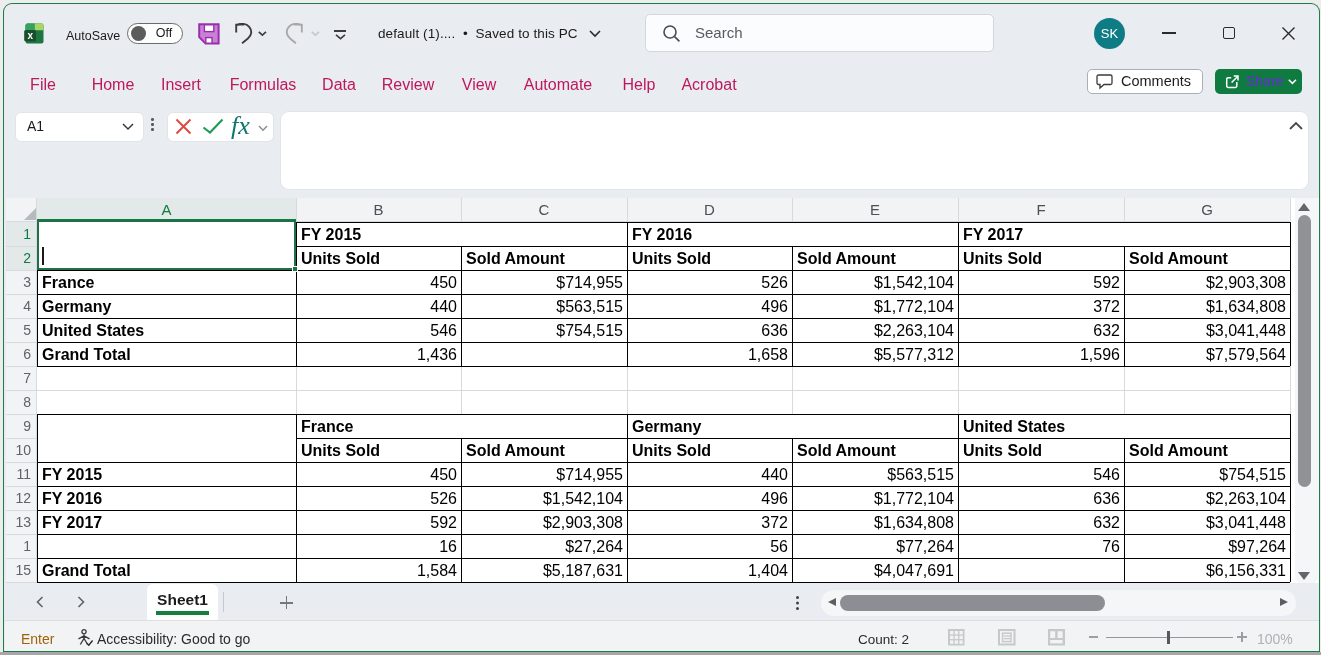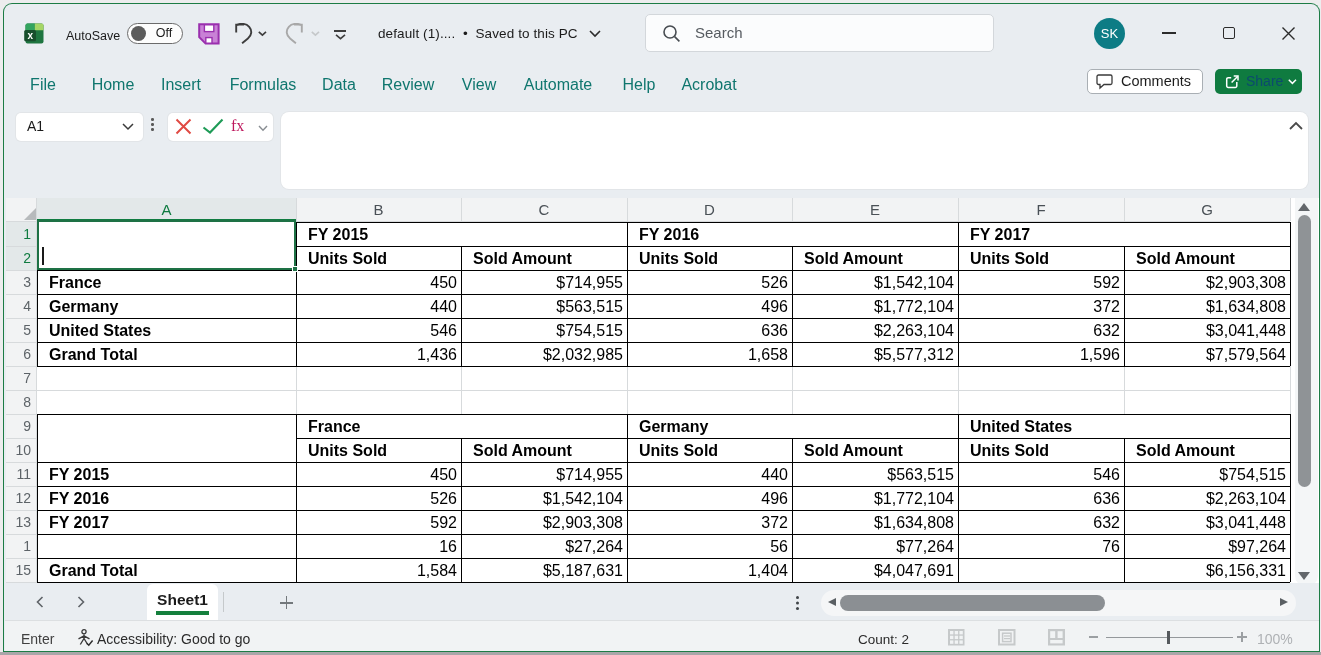--- a/index.html
+++ b/index.html
@@ -4,28 +4,28 @@
 <style>
 html,body{margin:0;padding:0}
 body{width:1321px;height:655px;overflow:hidden;background:#fff}
 #root{position:relative;width:1321px;height:655px;font-family:"Liberation Sans",sans-serif;background:#ededee;overflow:hidden}
 .a{position:absolute}
 .hl{position:absolute;height:1px;background:#000}
 .vl{position:absolute;width:1px;background:#000}
 .gh{position:absolute;height:1px;background:#d7dadc}
 .gv{position:absolute;width:1px;background:#d7dadc}
 .cell{position:absolute;height:24px;line-height:25.5px;font-size:16px;white-space:nowrap;color:#000}
-.lb{font-weight:700;padding-left:11px}
+.lb{font-weight:700;padding-left:4px}
 .num{text-align:right;padding-right:3px;box-sizing:border-box}
 .cA{left:38px;width:257px}.cB{left:297px;width:163px}.cC{left:462px;width:164px}.cD{left:628px;width:163px}.cE{left:793px;width:164px}.cF{left:959px;width:164px}.cG{left:1125px;width:164px}
 .mBC{left:297px;width:329px}.mDE{left:628px;width:329px}.mFG{left:959px;width:330px}
 .r1{top:222px}.r2{top:246px}.r3{top:270px}.r4{top:294px}.r5{top:318px}.r6{top:342px}.r9{top:414px}.r10{top:438px}.r11{top:462px}.r12{top:486px}.r13{top:510px}.r14{top:534px}.r15{top:558px}
 .colh{position:absolute;top:198px;height:23px;line-height:23px;text-align:center;font-size:15px;color:#4a5056}
 .rowh{position:absolute;left:6px;width:25px;text-align:right;height:24px;line-height:24px;font-size:14px;color:#5d6368}
-.tab{position:absolute;top:68px;height:33px;line-height:33px;font-size:16px;color:#0f766e;transform:translateX(-50%)}
+.tab{position:absolute;top:68px;height:33px;line-height:33px;font-size:16px;color:#be185d;transform:translateX(-50%)}
 </style>
 </head>
 <body>
 <div id="root">
 <div class="a" style="left:3px;top:2.5px;width:1317px;height:650px;background:#e9edf1;border-radius:9px 9px 0 0"></div>
 
 <svg class="a" style="left:24px;top:23px" width="21" height="22" viewBox="0 0 21 22">
  <rect x="1.5" y="0.5" width="18" height="20" rx="2" fill="#1e7540"></rect>
  <path d="M1.5 7.2 V2.5 a2 2 0 0 1 2-2 H10.8 V7.2 Z" fill="#33a45f"></path>
  <path d="M10.8 0.5 H17.5 a2 2 0 0 1 2 2 V7.2 H10.8 Z" fill="#a6d666"></path>
@@ -90,39 +90,39 @@
 <svg class="a" style="left:1096px;top:74px" width="17" height="16" viewBox="0 0 17 16">
       <path d="M2.5 1 H14.5 a1.5 1.5 0 0 1 1.5 1.5 V9 a1.5 1.5 0 0 1 -1.5 1.5 H8 L4 14 V10.5 H2.5 A1.5 1.5 0 0 1 1 9 V2.5 A1.5 1.5 0 0 1 2.5 1 Z" fill="none" stroke="#3a3a3a" stroke-width="1.3"></path>
     </svg>
 <div class="a" style="left:1121px;top:69px;height:25px;line-height:25px;font-size:14.5px;color:#1b1b1b">Comments</div>
 <div class="a" style="left:1215px;top:69px;width:87px;height:25px;background:#0f7b40;border-radius:5px"></div>
 <svg class="a" style="left:1224px;top:73px" width="17" height="17" viewBox="0 0 17 17">
  <path d="M12.8 9 V13 A1.5 1.5 0 0 1 11.3 14.5 H4.2 A1.5 1.5 0 0 1 2.7 13 V6.2 A1.5 1.5 0 0 1 4.2 4.7 H7.2" fill="none" stroke="#fff" stroke-width="1.5"></path>
  <path d="M7.6 9.6 L13.6 3.4" fill="none" stroke="#fff" stroke-width="1.5"></path>
  <path d="M9.7 3 H14 V7.4" fill="none" stroke="#fff" stroke-width="1.5"></path>
 </svg>
-<div class="a" style="left:1246px;top:69px;height:25px;line-height:25px;font-size:14px;color:#0c4a6e">Share</div>
+<div class="a" style="left:1246px;top:69px;height:25px;line-height:25px;font-size:14px;color:#6d28d9">Share</div>
 <svg class="a" style="left:1288px;top:79px" width="9" height="6" viewBox="0 0 9 6">
       <path d="M0.8 0.8 L4.4 4.4 L8 0.8" fill="none" stroke="#fff" stroke-width="1.5"></path>
     </svg>
 
 <div class="a" style="left:16px;top:113px;width:127px;height:27.5px;background:#fff;border-radius:5px;box-shadow:0 0 0 1px #e2e5e8"></div>
 <div class="a" style="left:27px;top:113px;height:27.5px;line-height:27.5px;font-size:14px;color:#1b1b1b">A1</div>
 <svg class="a" style="left:122px;top:123px" width="12" height="8" viewBox="0 0 12 8">
       <path d="M1 1 L6 6 L11 1" fill="none" stroke="#3a3a3a" stroke-width="1.5"></path>
     </svg>
 <div class="a" style="left:151px;top:118px;width:2.5px;height:2.5px;border-radius:50%;background:#5a5a5a;box-shadow:0 5px 0 #5a5a5a,0 10px 0 #5a5a5a"></div>
 <div class="a" style="left:168px;top:113px;width:105px;height:27.5px;background:#fff;border-radius:5px;box-shadow:0 0 0 1px #e2e5e8"></div>
 <svg class="a" style="left:175px;top:118px" width="17" height="17" viewBox="0 0 17 17">
       <path d="M1.5 1.5 L15.5 15.5 M15.5 1.5 L1.5 15.5" stroke="#e04a43" stroke-width="2"></path>
     </svg>
 <svg class="a" style="left:202px;top:118px" width="22" height="16" viewBox="0 0 22 16">
       <path d="M1.5 9.5 L8 14.5 L20.5 1.5" fill="none" stroke="#1e9b57" stroke-width="2.1"></path>
     </svg>
-<div class="a" style="left:231px;top:112px;height:28px;line-height:28px;font-family:'Liberation Serif',serif;font-size:16px;color:#be185d">fx</div>
+<div class="a" style="left:231px;top:112px;height:28px;line-height:28px;font-family:'Liberation Serif',serif;font-style:italic;font-size:26px;color:#0f766e">fx</div>
 <svg class="a" style="left:258px;top:124.5px" width="10" height="7" viewBox="0 0 10 7">
       <path d="M1 1 L5 5.3 L9 1" fill="none" stroke="#888d92" stroke-width="1.4"></path>
     </svg>
 <div class="a" style="left:281px;top:112px;width:1027px;height:77px;background:#fff;border-radius:8px;box-shadow:0 0 0 1px #e2e5e8"></div>
 <svg class="a" style="left:1288px;top:121px" width="16" height="10" viewBox="0 0 16 10">
       <path d="M2 8 L8 2 L14 8" fill="none" stroke="#4a4a4a" stroke-width="1.8"></path>
     </svg>
 
 <div class="a" style="left:5px;top:196px;width:1313.5px;height:387px;background:#fff"></div>
 <div class="a" style="left:4.5px;top:196px;width:1.5px;height:387px;background:#e9edf1"></div>
@@ -250,21 +250,20 @@
 <div class="cell num cG r4">$1,634,808</div>
 <div class="cell lb cA r5">United States</div>
 <div class="cell num cB r5">546</div>
 <div class="cell num cC r5">$754,515</div>
 <div class="cell num cD r5">636</div>
 <div class="cell num cE r5">$2,263,104</div>
 <div class="cell num cF r5">632</div>
 <div class="cell num cG r5">$3,041,448</div>
 <div class="cell lb cA r6">Grand Total</div>
 <div class="cell num cB r6">1,436</div>
-<div class="cell num cC r6">$2,032,985</div>
 <div class="cell num cD r6">1,658</div>
 <div class="cell num cE r6">$5,577,312</div>
 <div class="cell num cF r6">1,596</div>
 <div class="cell num cG r6">$7,579,564</div>
 
 <div class="cell lb mBC r9">France</div>
 <div class="cell lb mDE r9">Germany</div>
 <div class="cell lb mFG r9">United States</div>
 <div class="cell lb cB r10">Units Sold</div>
 <div class="cell lb cC r10">Sold Amount</div>
@@ -329,21 +328,21 @@
 <div class="a" style="left:223px;top:592px;width:1px;height:20px;background:#c5c9cb"></div>
 <div class="a" style="left:280px;top:602px;width:13px;height:1.6px;background:#73787c"></div>
 <div class="a" style="left:285.7px;top:596.3px;width:1.6px;height:13px;background:#73787c"></div>
 <div class="a" style="left:796px;top:596px;width:3px;height:3px;border-radius:50%;background:#3f4448;box-shadow:0 5.5px 0 #3f4448,0 11px 0 #3f4448"></div>
 <div class="a" style="left:821px;top:590px;width:475px;height:26px;border-radius:13px;background:#f5f6f7"></div>
 <div class="a" style="left:828px;top:598px;width:0;height:0;border-top:4.8px solid transparent;border-bottom:4.8px solid transparent;border-right:8.5px solid #5a5f63"></div>
 <div class="a" style="left:840px;top:595px;width:265px;height:16px;border-radius:8px;background:#8b8f93"></div>
 <div class="a" style="left:1280px;top:598px;width:0;height:0;border-top:4.8px solid transparent;border-bottom:4.8px solid transparent;border-left:8.5px solid #5a5f63"></div>
 
 <div class="a" style="left:4.5px;top:620px;width:1314px;height:32.5px;background:#f1f3f4;border-top:1px solid #dcdfe1;box-sizing:border-box"></div>
-<div class="a" style="left:21px;top:623px;height:33px;line-height:33px;font-size:14px;color:#404040">Enter</div>
+<div class="a" style="left:21px;top:623px;height:33px;line-height:33px;font-size:14px;color:#a16207">Enter</div>
 <svg class="a" style="left:74px;top:629px" width="21" height="18" viewBox="0 0 21 18">
  <circle cx="10" cy="2.8" r="2.1" fill="none" stroke="#3a3a3a" stroke-width="1.3"></circle>
  <path d="M10 5.5 V9.5 M10 6.8 L4.5 9.8 M10 6.8 L15.5 9.8 M10 9.5 L6.3 15.5 M10 9.5 L13.7 15.5" fill="none" stroke="#3a3a3a" stroke-width="1.4"></path>
  <path d="M12.8 14.2 L14.8 16.2 L18.6 11.6" fill="none" stroke="#2e2e2e" stroke-width="1.5"></path>
 </svg>
 <div class="a" style="left:97px;top:623px;height:33px;line-height:33px;font-size:14px;color:#2b2b2b">Accessibility: Good to go</div>
 <div class="a" style="left:840px;top:623px;width:69px;height:33px;line-height:33px;font-size:13.5px;color:#2b2b2b;text-align:right">Count: 2</div>
 <svg class="a" style="left:948px;top:629px" width="17" height="17" viewBox="0 0 17 17">
  <rect x="0" y="0" width="16.5" height="16.5" fill="#c6c9ca"></rect>
  <g fill="#f1f3f4">

